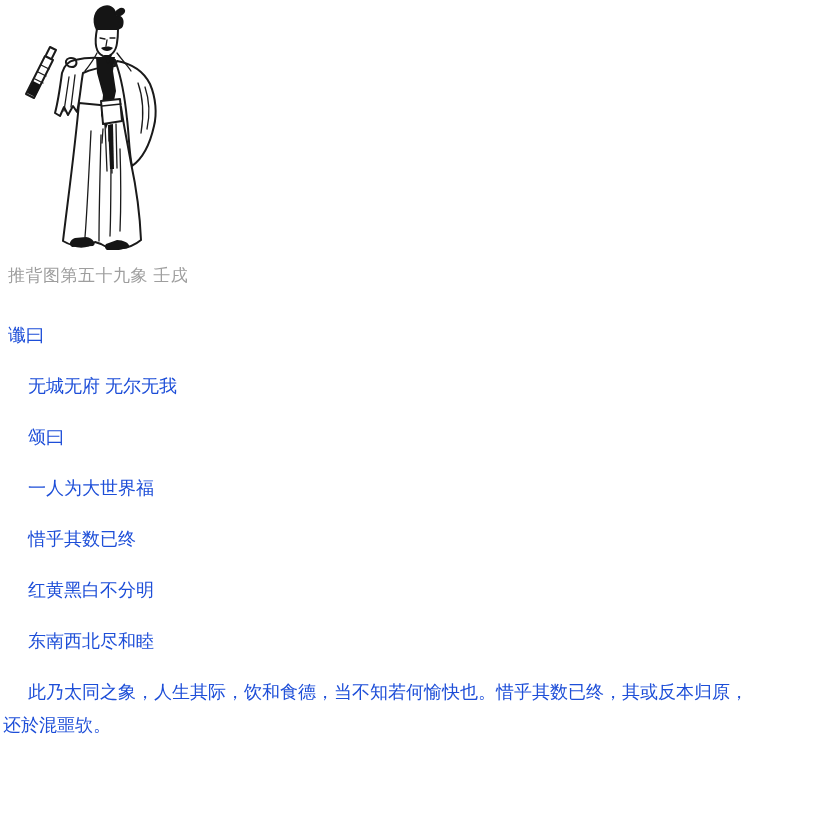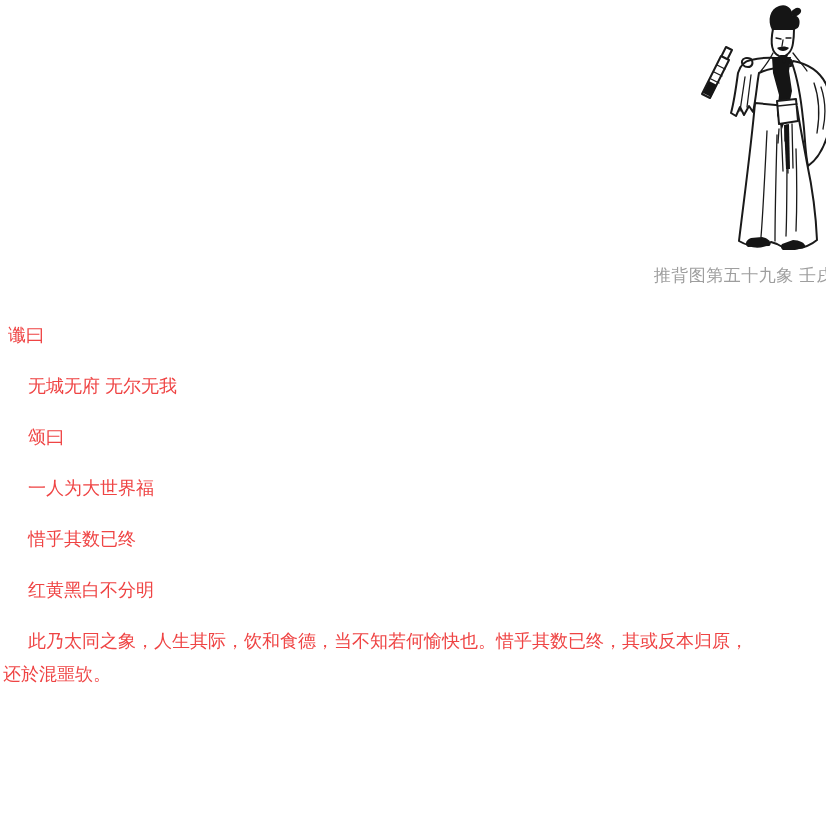--- a/index.html
+++ b/index.html
@@ -11,21 +11,21 @@
     width: 826px;
     height: 839px;
     overflow: hidden;
     padding-top: 3px;
     box-sizing: border-box;
     font-family: "Liberation Sans", sans-serif;
     color: #333333;
   }
   figure.fig {
     margin: 0;
-    text-align: right;
+    text-align: left;
   }
   .fig svg {
     display: inline-block;
     transform: translateX(17px);
   }
   .fig figcaption {
     display: block;
     margin-top: 12px;
     font-size: 17px;
     line-height: 20px;
@@ -33,21 +33,21 @@
     transform: translateX(8px);
     letter-spacing: 0.5px;
   }
   main.content {
     padding: 15px 3px 0 3px;
     font-size: 18px;
   }
   .content p {
     margin: 18px 0;
     line-height: 33px;
-    color: #ef4444;
+    color: #1d4ed8;
   }
   .ind-sm { text-indent: 5px; }
   .ind    { text-indent: 25px; }
   p.annotation {
     width: 753px;
     text-indent: 25px;
   }
   
   .ink  { stroke: #1a1a1a; stroke-width: 2; fill: none; stroke-linecap: round; stroke-linejoin: round; }
   .ink-thin { stroke: #1a1a1a; stroke-width: 1.3; fill: none; stroke-linecap: round; }
@@ -106,14 +106,15 @@
   <figcaption>推背图第五十九象 壬戌</figcaption>
 </figure>
 
 <main class="content">
   <p class="ind-sm">谶曰</p>
   <p class="ind">无城无府 无尔无我</p>
   <p class="ind">颂曰</p>
   <p class="ind">一人为大世界福</p>
   <p class="ind">惜乎其数已终</p>
   <p class="ind">红黄黑白不分明</p>
+  <p class="ind">东南西北尽和睦</p>
   <p class="annotation">此乃太同之象，人生其际，饮和食德，当不知若何愉快也。惜乎其数已终，其或反本归原，还於混噩欤。</p>
 </main>
 
 </body></html>

